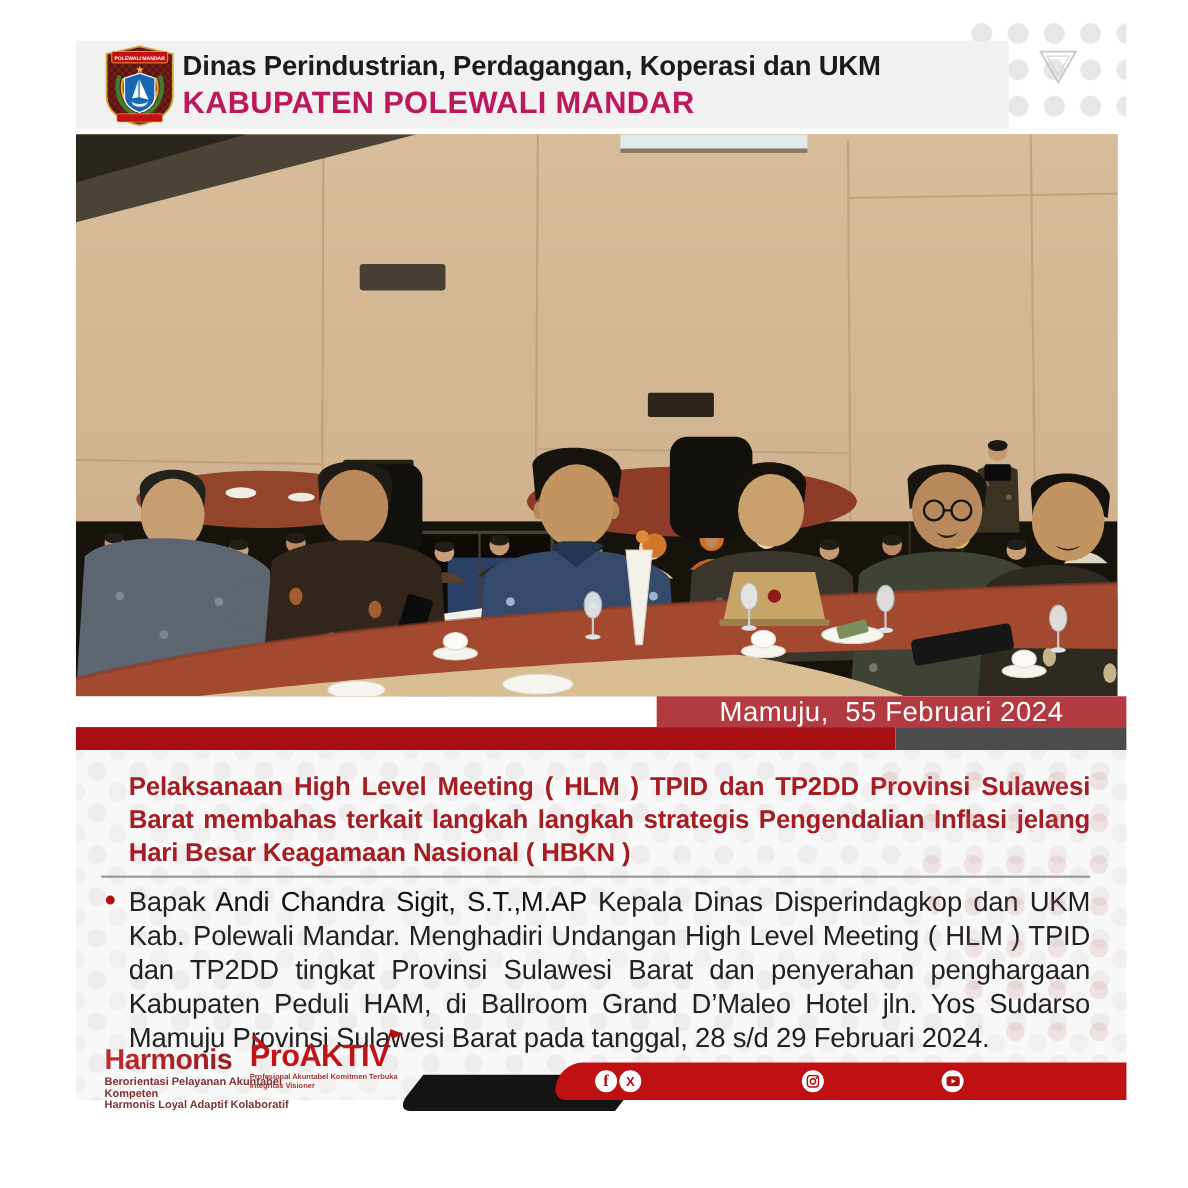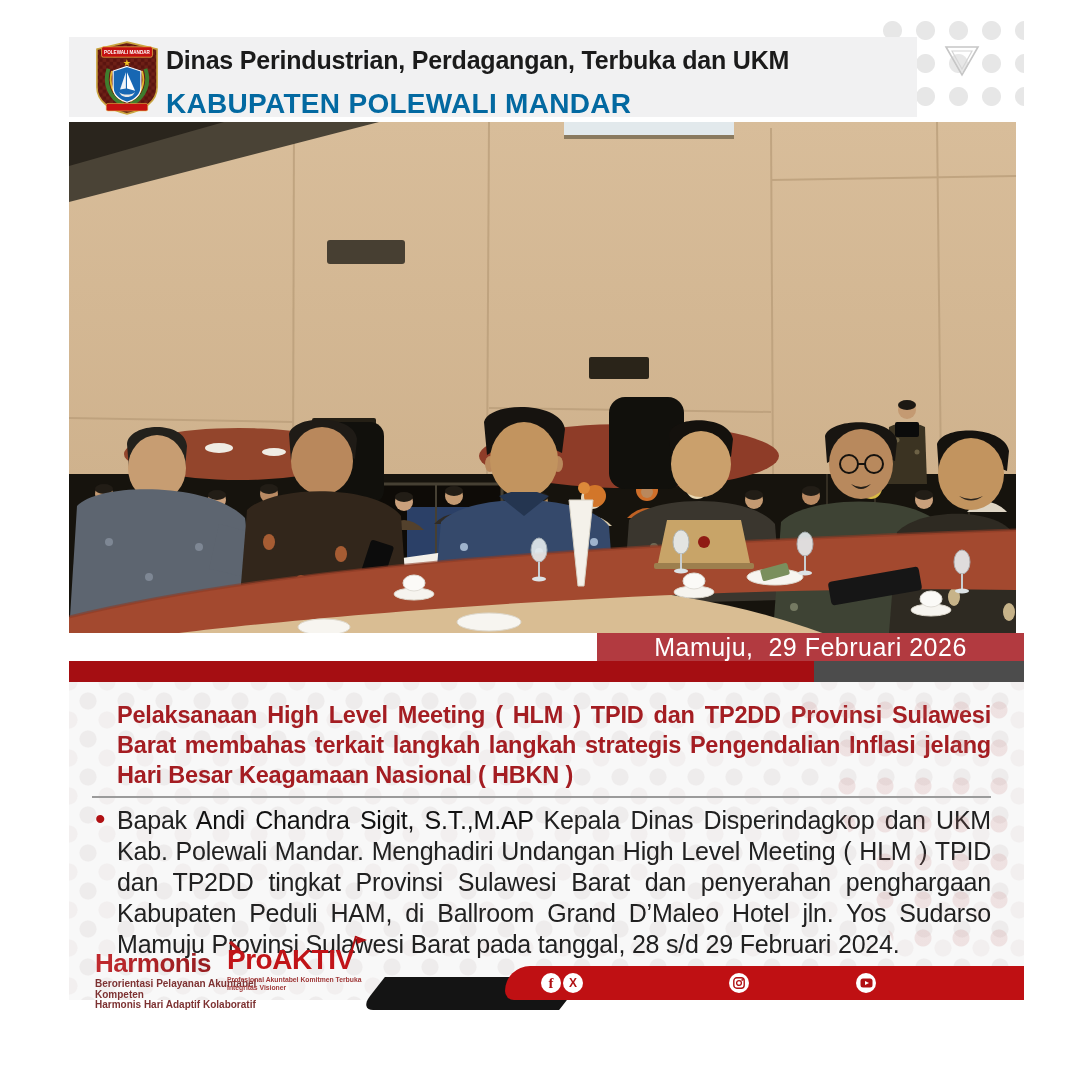--- a/index.html
+++ b/index.html
@@ -9,21 +9,21 @@
   .dots-tr{position:absolute;left:872px;top:12px;width:152px;height:108px;
     background-image:radial-gradient(circle,#e7e7e7 9px,transparent 10px);
     background-size:33px 33px;background-position:4px 2px;}
   .tri{position:absolute;left:943px;top:44px;width:38px;height:34px;}
   
   .header{position:absolute;left:69px;top:37px;width:848px;height:80px;background:#f1f1f2;
           display:flex;align-items:center;}
   .logo{position:absolute;left:22px;top:4px;width:72px;height:74px;}
   .htext{position:absolute;left:97px;top:7px;}
   .h1{font-size:25px;font-weight:700;color:#1b1b1b;line-height:33px;letter-spacing:-0.2px;}
-  .h2{font-size:28px;font-weight:800;color:#0369a1;line-height:33px;letter-spacing:0.3px;margin-top:10px;}
+  .h2{font-size:28px;font-weight:800;color:#be185d;line-height:33px;letter-spacing:0.3px;}
   
   .photo{position:absolute;left:69px;top:122px;width:947px;height:511px;overflow:hidden;background:#c9ad8a;}
   .photo svg{display:block;}
   
   .caption-bar{position:absolute;left:597px;top:633px;width:427px;height:28px;background:#b23a40;
     display:flex;align-items:center;justify-content:center;}
   .caption-bar span{color:#ffffff;font-size:25px;letter-spacing:0.5px;white-space:pre;}
   
   .bar-red{position:absolute;left:69px;top:661px;width:745px;height:21px;background:#a50e12;}
   .bar-gray{position:absolute;left:814px;top:661px;width:210px;height:21px;background:#4c4c4c;}
@@ -95,21 +95,21 @@
       <path d="M46,24 C50,36 46,49 33,55" fill="none" stroke="#3f7d2e" stroke-width="3.4"></path>
       <path d="M17,26 C14,36 17,46 27,52" fill="none" stroke="#e3b42c" stroke-width="1.6"></path>
       <path d="M43,26 C46,36 43,46 33,52" fill="none" stroke="#e3b42c" stroke-width="1.6"></path>
       <path d="M30,22 L42,26 V40 C42,47 36,51 30,53 C24,51 18,47 18,40 V26 Z" fill="#1767b3" stroke="#ffffff" stroke-width="1"></path>
       <polygon points="30,27 37,43 30,41" fill="#ffffff"></polygon>
       <polygon points="29,27 24,42 29,41" fill="#eef3f7"></polygon>
       <path d="M23,44 C26,47 34,47 37,44 L35,47 C32,49 28,49 25,47 Z" fill="#e8e8e8"></path>
       <rect x="12" y="54" width="36" height="6.5" rx="1.5" fill="#c41111" stroke="#e8c24a" stroke-width="0.5"></rect>
     </svg>
     <div class="htext">
-      <div class="h1">Dinas Perindustrian, Perdagangan, Terbuka dan UKM</div>
+      <div class="h1">Dinas Perindustrian, Perdagangan, Koperasi dan UKM</div>
       <div class="h2">KABUPATEN POLEWALI MANDAR</div>
     </div>
   </header>
 
   <div class="photo">
     <svg width="947" height="511" viewBox="0 0 947 511">
       <defs>
         <linearGradient id="wallg" x1="0" y1="0" x2="0" y2="1">
           <stop offset="0" stop-color="#d8bd9a"></stop>
             <stop offset="0.7" stop-color="#cfb28d"></stop>
@@ -373,37 +373,37 @@
               <ellipse cx="612" cy="449" rx="7" ry="2.5"></ellipse>
               <ellipse cx="736" cy="451" rx="7" ry="2.5"></ellipse>
               <ellipse cx="893" cy="469" rx="7" ry="2.5"></ellipse>
             </g>
         </g>
       </g>
     </svg>
   </div>
 
   <div class="caption-bar">
-    <span>Mamuju,  29 Februari 2026</span>
+    <span>Mamuju,  55 Februari 2024</span>
   </div>
   <div class="bar-red"></div>
   <div class="bar-gray"></div>
 
   <section class="content">
     <p class="title">Pelaksanaan High Level Meeting ( HLM ) TPID dan TP2DD Provinsi Sulawesi Barat membahas terkait langkah langkah strategis Pengendalian Inflasi jelang Hari Besar Keagamaan Nasional ( HBKN )</p>
     <div class="divider"></div>
     <span class="bullet">•</span>
     <p class="bodytext"><span>Bapak</span> <b>Andi Chandra Sigit, S.T.,M.AP</b> <span>Kepala Dinas Disperindagkop dan UKM Kab. Polewali Mandar. Menghadiri Undangan High Level Meeting ( HLM ) TPID dan TP2DD tingkat Provinsi Sulawesi Barat dan penyerahan penghargaan Kabupaten Peduli HAM, di Ballroom Grand D’Maleo Hotel jln. Yos Sudarso Mamuju Provinsi Sulawesi Barat pada tanggal, 28 s/d 29 Februari 2024.</span></p>
 
     <div class="berakhlak">
       <div class="ba-word"><span>Harmonis</span><svg class="ba-arrow" viewBox="0 0 13 16">
             <polyline points="2,15 10,8 2,1" fill="none" stroke="#b71c1c" stroke-width="3.4"></polyline>
           </svg></div>
       <div class="ba-tag">Berorientasi Pelayanan Akuntabel Kompeten</div>
-      <div class="ba-tag">Harmonis Hari Adaptif Kolaboratif</div>
+      <div class="ba-tag">Harmonis Loyal Adaptif Kolaboratif</div>
     </div>
     <div class="proaktiv">
       <div class="pa-word"><span>ProAKTIV</span><svg class="pa-flag" viewBox="0 0 20 20">
             <line x1="3" y1="19" x2="8" y2="2" stroke="#b01013" stroke-width="2"></line>
             <polygon points="8,2 19,6 9,10" fill="#b01013"></polygon>
           </svg></div>
       <div class="pa-tag">Profesional Akuntabel Komitmen Terbuka Integritas Visioner</div>
     </div>
   </section>
 

